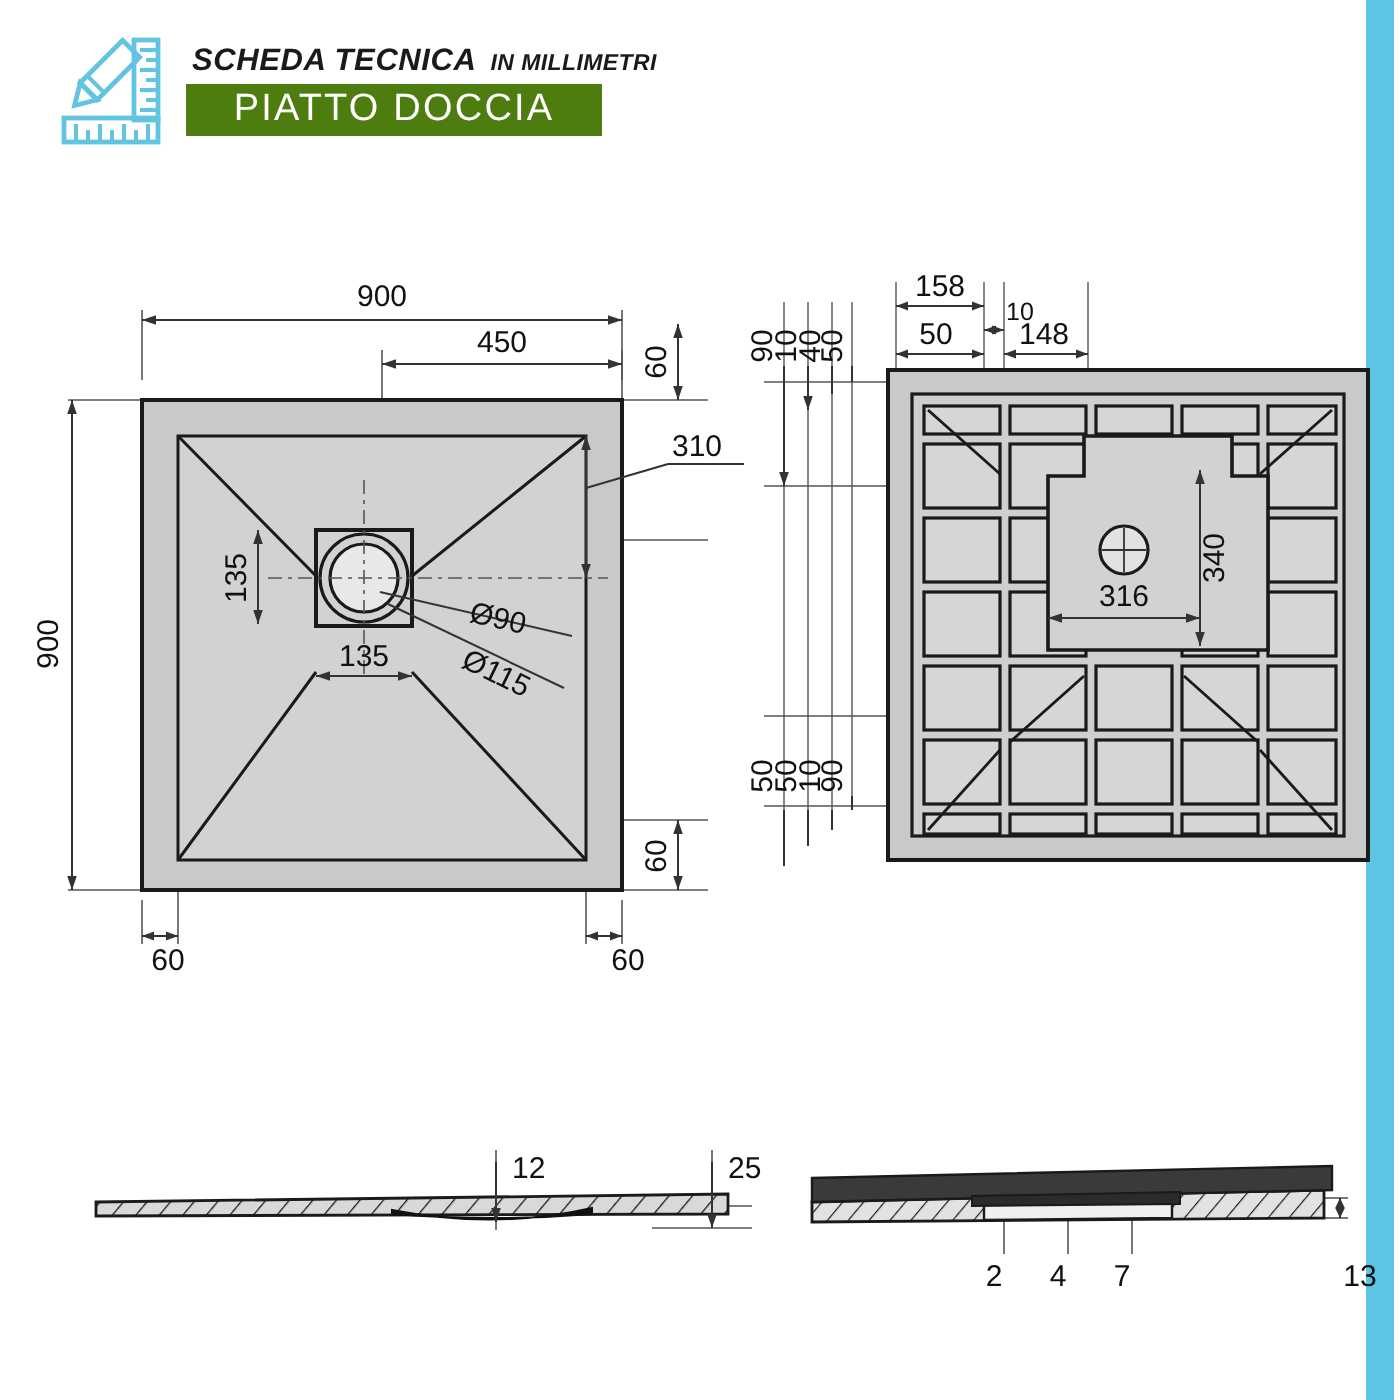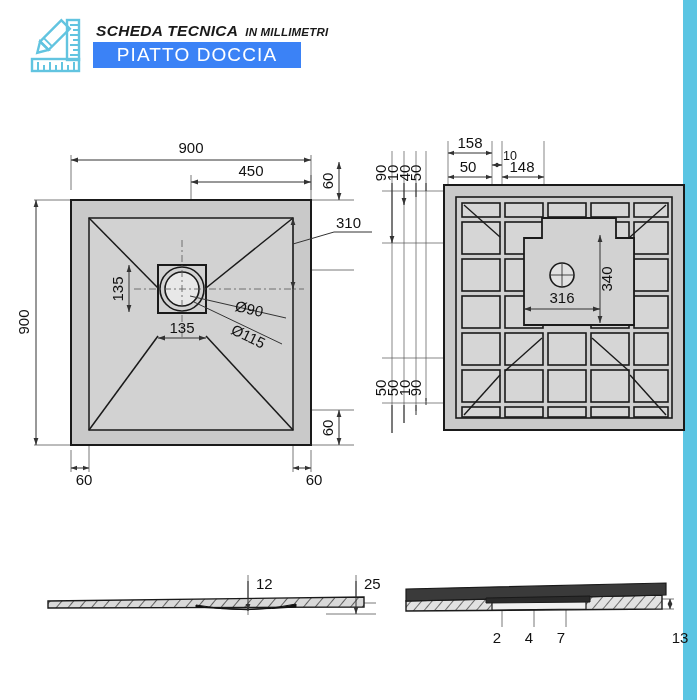--- a/index.html
+++ b/index.html
@@ -8,21 +8,21 @@
 
   
   #accent-bar{position:absolute;left:683px;top:0;width:14px;height:700px;background:#5bc5e3;}
 
   
   #header{position:absolute;left:16px;top:0;width:694px;height:96px;padding-left:16px;}
   #logo-icon{position:absolute;left:14px;top:18px;width:60px;height:56px;}
   #title-line{position:absolute;left:80px;top:22px;white-space:nowrap;}
   #title-main{font-style:italic;font-weight:bold;font-size:15.5px;letter-spacing:.3px;color:#1a1a1a;}
   #title-sub{font-style:italic;font-weight:bold;font-size:11.5px;letter-spacing:.2px;color:#1a1a1a;margin-left:7px;}
-  #banner{position:absolute;left:77px;top:42px;width:208px;height:26px;background:#3b82f6;}
+  #banner{position:absolute;left:77px;top:42px;width:208px;height:26px;background:#4d7c0f;}
   #banner-label{position:absolute;left:0;top:0;width:208px;height:26px;
       display:flex;align-items:center;justify-content:center;
       color:#ffffff;font-size:19px;letter-spacing:1.1px;}
 
   
   .sheet{position:absolute;margin-left:14px;}
   svg{display:block;overflow:visible;}
   text{font-family:"Liberation Sans",sans-serif;fill:#111;}
   .dim{font-size:15px;}
   .dimsm{font-size:12.5px;}

